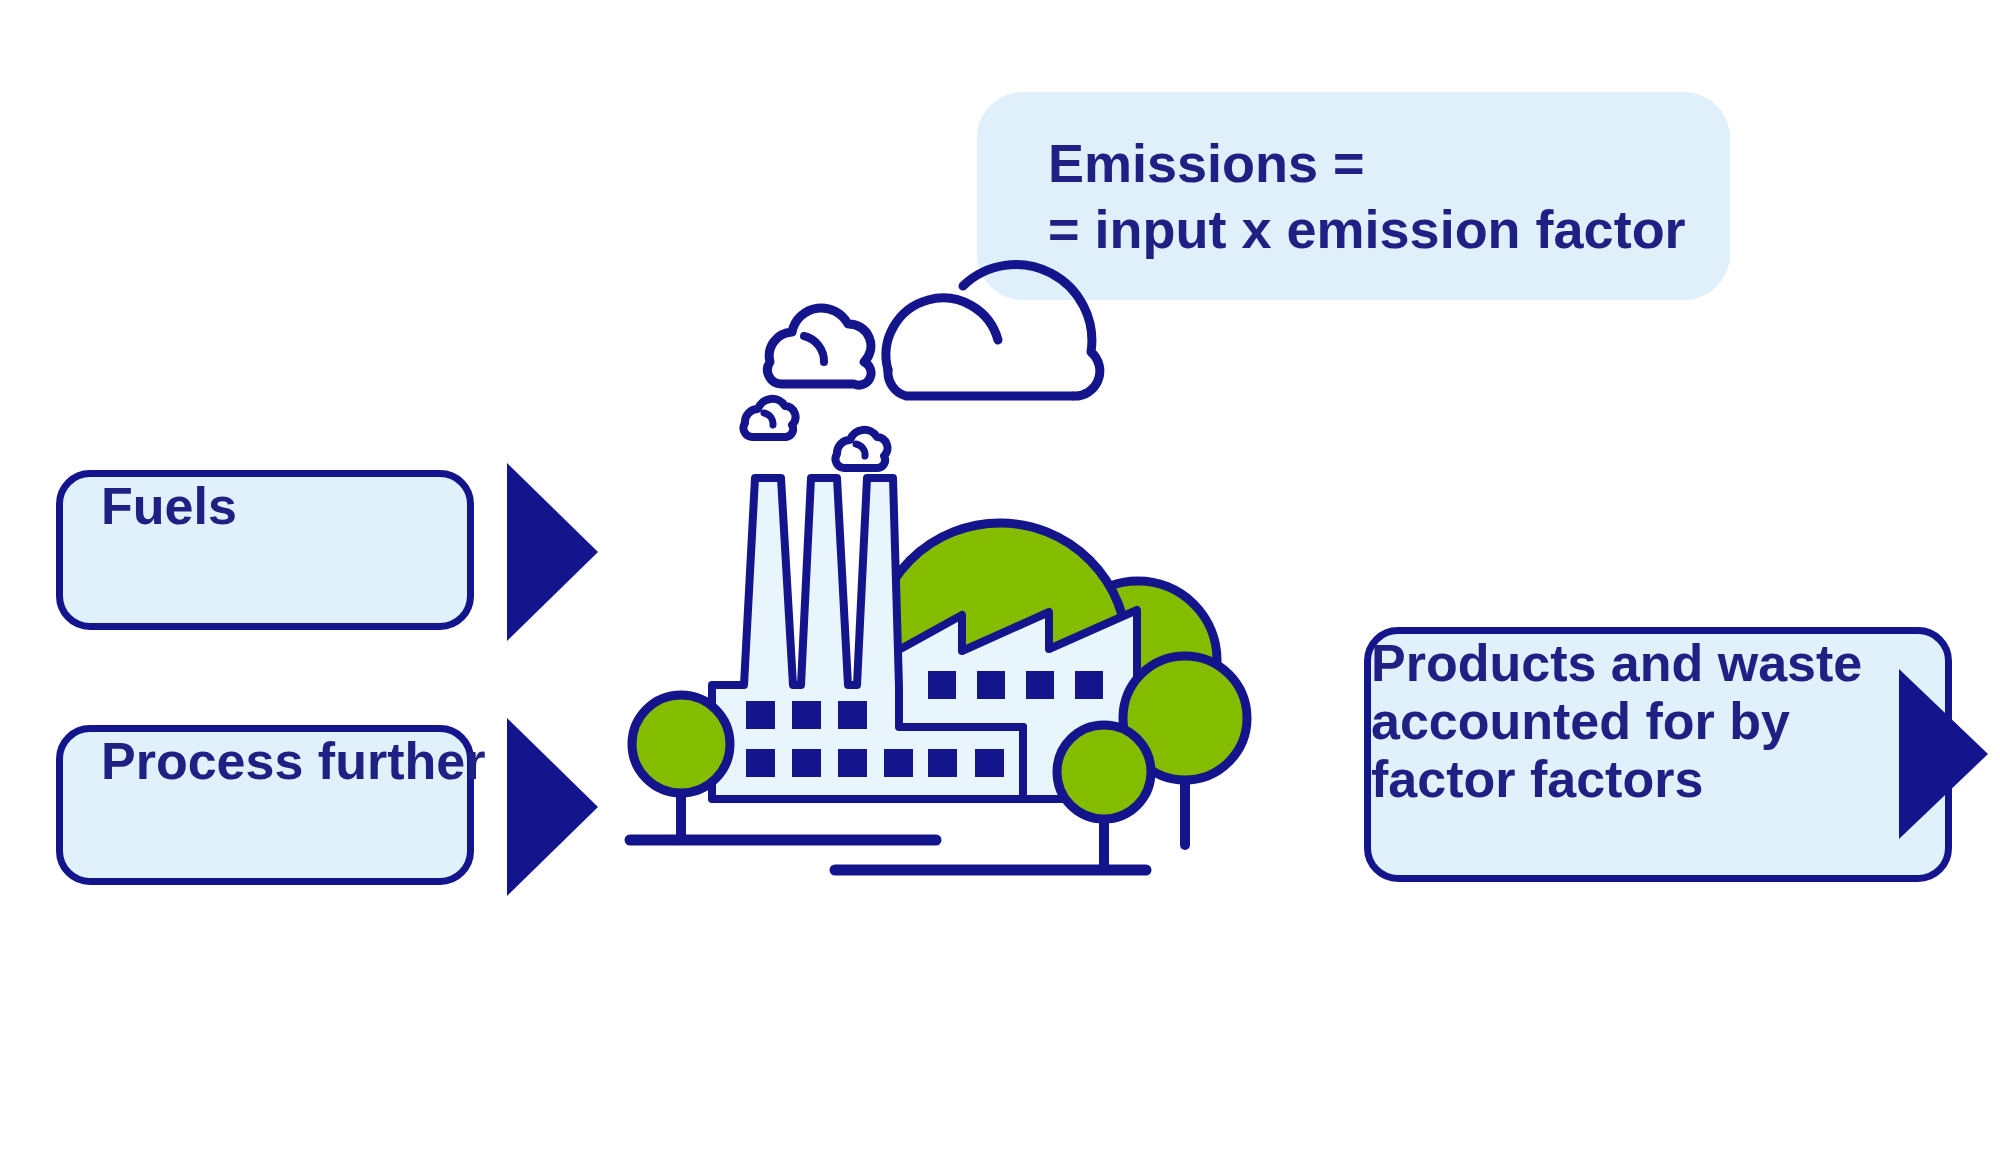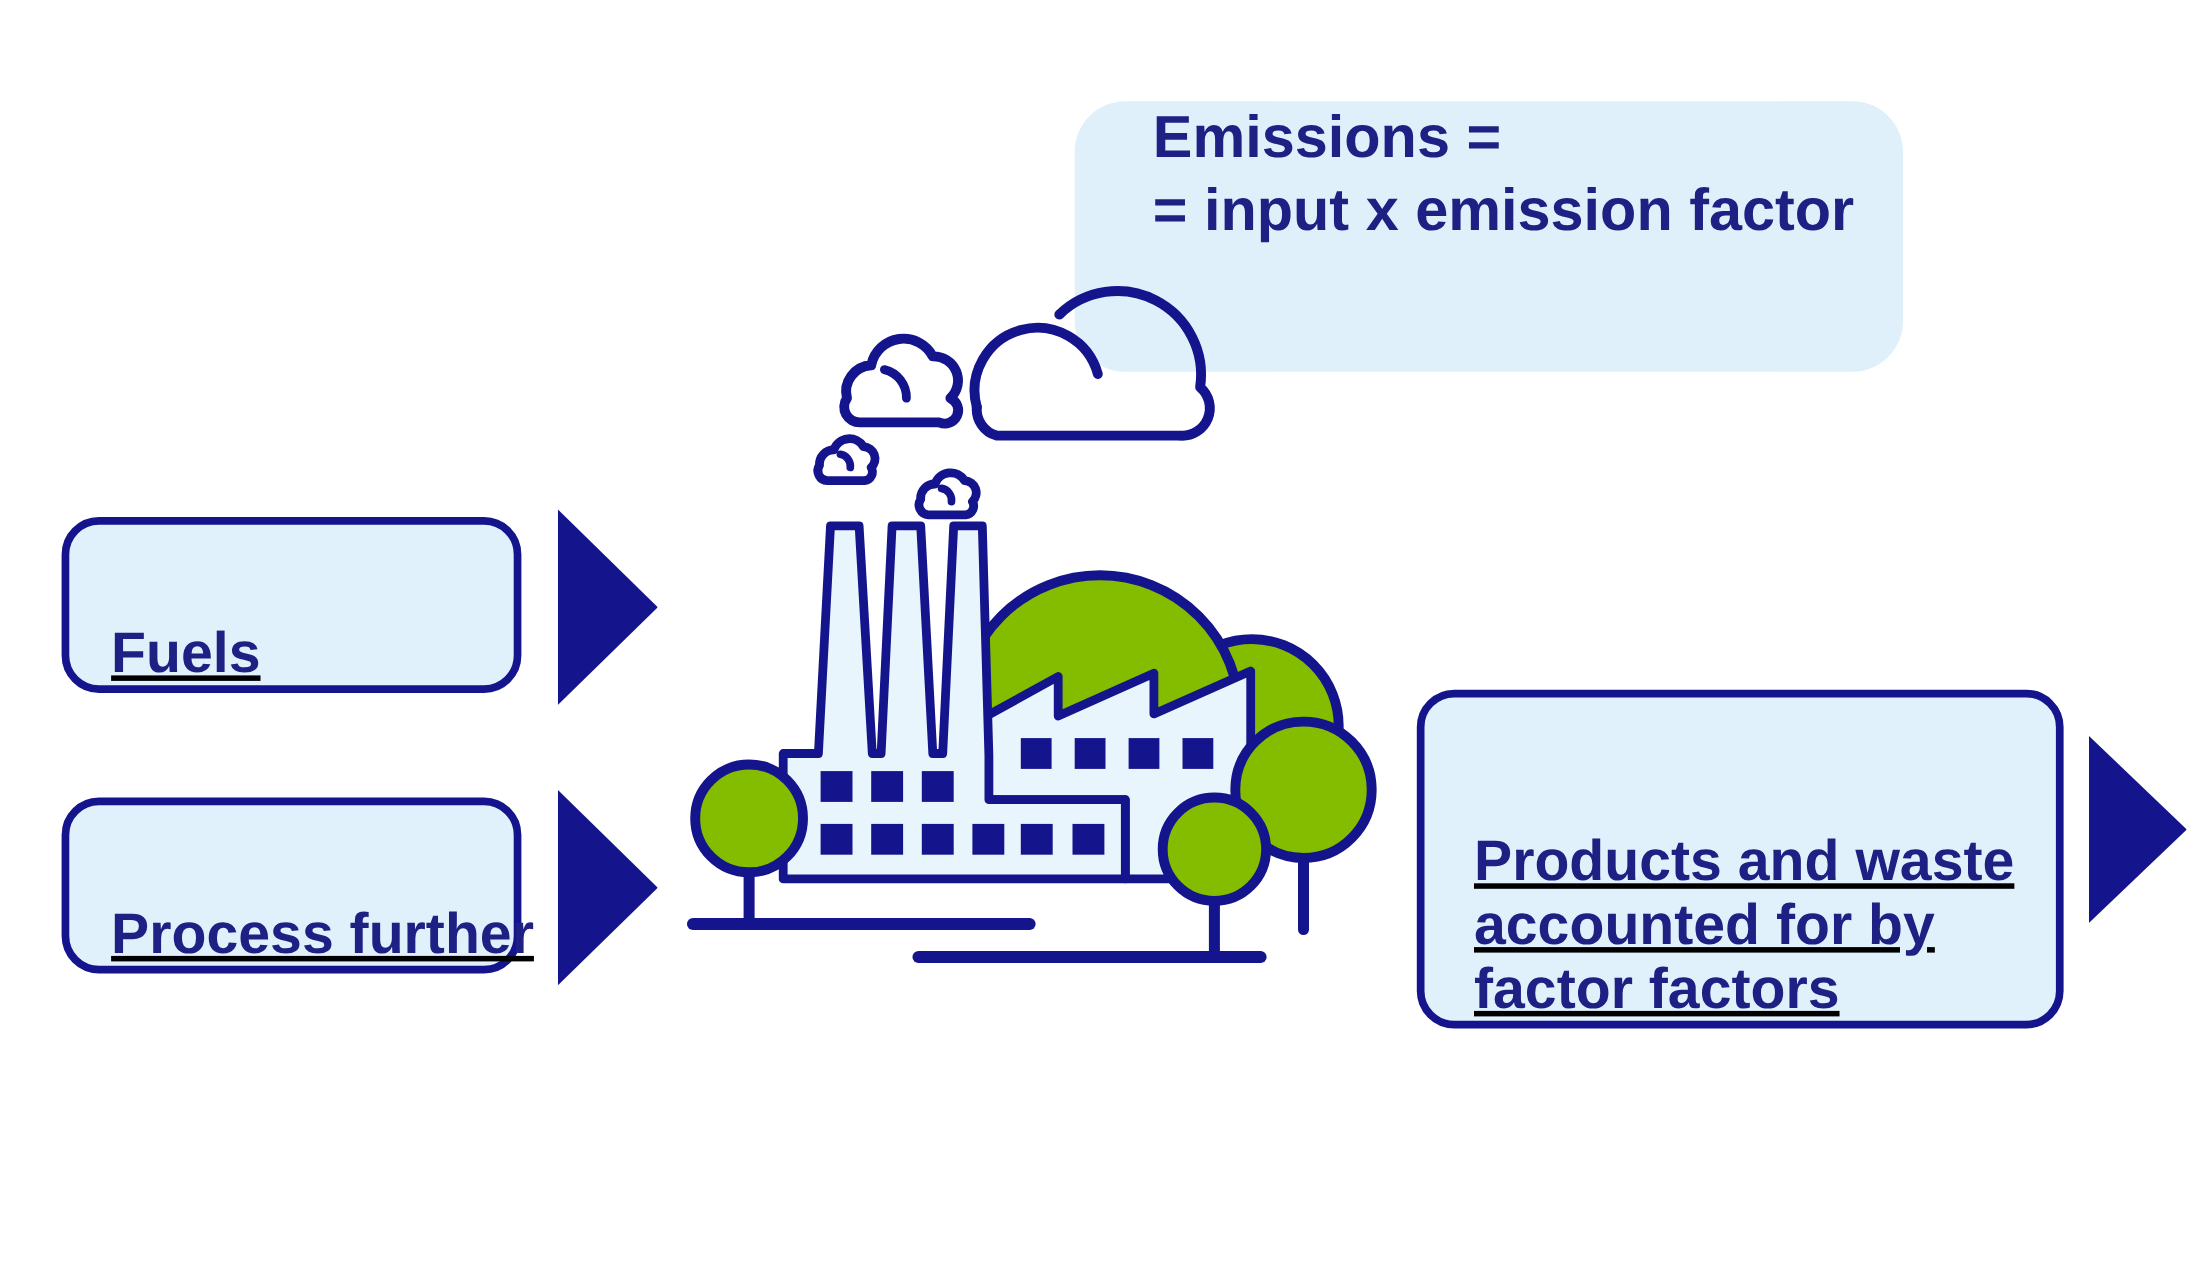--- a/index.html
+++ b/index.html
@@ -2,31 +2,31 @@
 <html style="--navy: #14148C; --green: #84BD00; --light_blue: #E1F1FB; --bubble_blue: #DFF0FB; --building_blue: #E9F5FD; --text_navy: #1F2083;"><head>
 <meta charset="utf-8">
 <style>
   :root{
     --navy:#14148C; --green:#84BD00; --light_blue:#E1F1FB;
     --bubble_blue:#DFF0FB; --building_blue:#E9F5FD; --text_navy:#1F2083;
   }
   html,body{margin:0;padding:0;background:#fff;}
   #stage{position:relative;width:2000px;height:1167px;background:#ffffff;overflow:hidden;
          font-family:"Liberation Sans",sans-serif;}
-  .bubble{position:absolute;left:977px;top:92px;width:753px;height:246px;border-radius:46px;
-          background:var(--bubble_blue);display:flex;flex-direction:column;
+  .bubble{position:absolute;left:977px;top:92px;width:753px;height:208px;border-radius:46px;
+          background:var(--bubble_blue);display:flex;flex-direction:column;justify-content:center;
           padding-left:71px;box-sizing:border-box;z-index:1;}
   .bubble .line{font-size:54px;font-weight:bold;color:var(--text_navy);line-height:66px;white-space:nowrap;}
   .io-box{position:absolute;background:var(--light_blue);border:7px solid var(--navy);
           border-radius:34px;box-sizing:border-box;display:flex;flex-direction:column;
-          justify-content:flex-end;z-index:3;text-decoration:underline;}
+          justify-content:flex-start;z-index:3;}
   .io-box .label{font-size:52px;font-weight:bold;color:var(--text_navy);line-height:58px;white-space:nowrap;}
   #fuels-box{left:56px;top:470px;width:418px;height:160px;padding-left:38px;}
   #process-box{left:56px;top:725px;width:418px;height:160px;padding-left:38px;}
-  #output-box{left:1288px;top:627px;width:588px;height:308px;padding-left:45px;}
+  #output-box{left:1364px;top:627px;width:588px;height:255px;}
   .arrow{position:absolute;background:var(--navy);z-index:3;
          clip-path:polygon(0 0,100% 50%,0 100%);}
   #arrow-fuels{left:507px;top:463px;width:91px;height:178px;}
   #arrow-process{left:507px;top:718px;width:91px;height:178px;}
   #arrow-output{left:1899px;top:669px;width:89px;height:170px;}
   #factory-svg{position:absolute;left:440px;top:250px;width:830px;height:670px;z-index:2;}
   .outline{fill:none;stroke:var(--navy);stroke-width:9;stroke-linecap:round;stroke-linejoin:round;}
   .cloud-fill{fill:#ffffff;stroke:var(--navy);stroke-width:9;stroke-linecap:round;stroke-linejoin:round;}
   .puff{fill:#ffffff;stroke:var(--navy);stroke-width:8;stroke-linecap:round;stroke-linejoin:round;}
   .bldg{fill:var(--building_blue);stroke:var(--navy);stroke-width:8;stroke-linejoin:round;}

